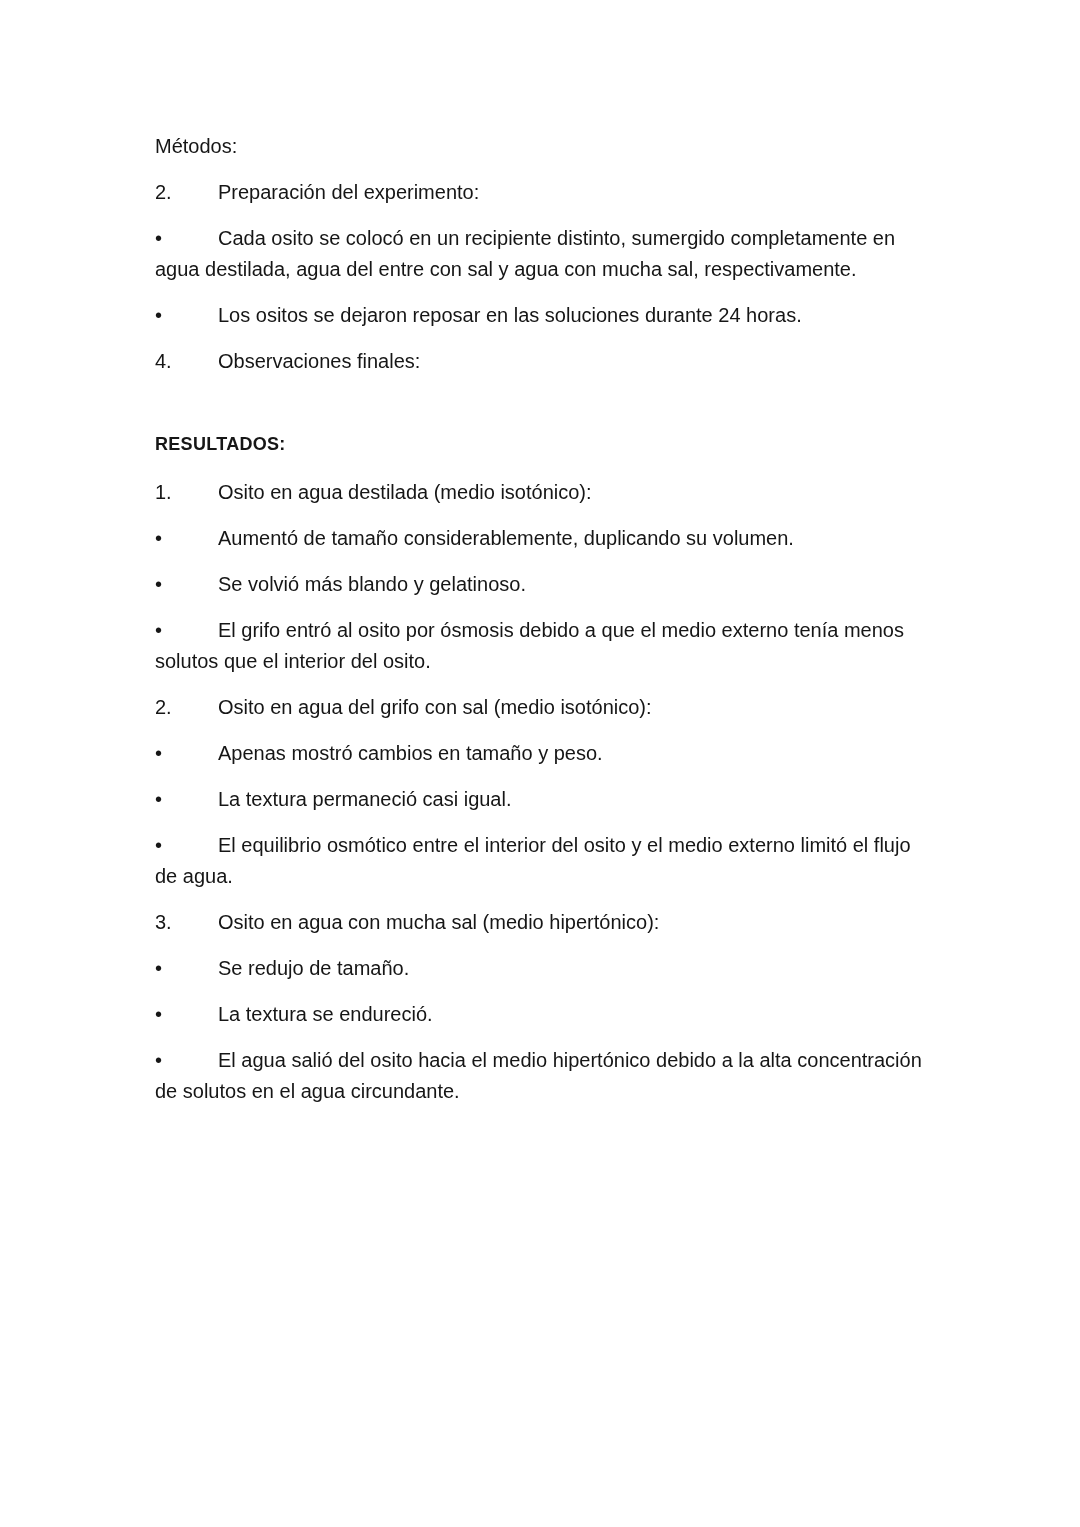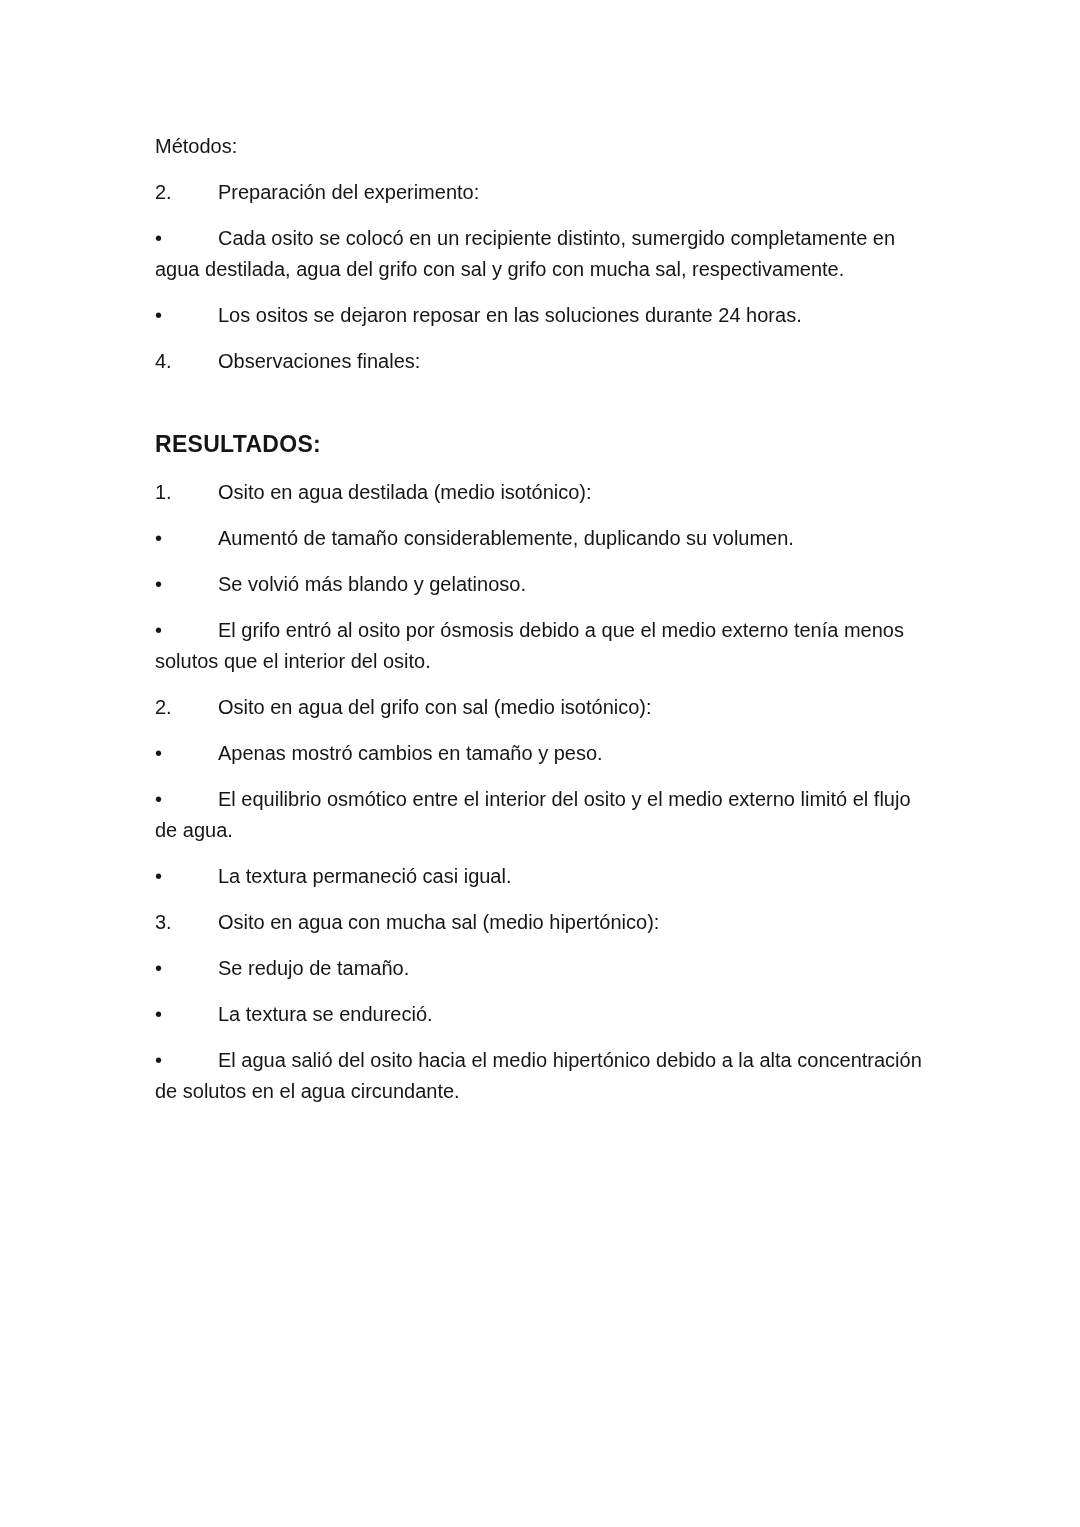--- a/index.html
+++ b/index.html
@@ -26,45 +26,45 @@
     line-height: 31px;
     margin: 0 0 15px 0;
     text-align: left;
   }
   .para .marker {
     display: inline-block;
     width: 63px;
     vertical-align: top;
   }
   .para.heading {
-    font-size: 23px;
+    font-size: 18px;
     line-height: 34px;
     font-weight: bold;
     margin-top: 50px;
     margin-bottom: 16px;
     letter-spacing: 0.3px;
   }
 </style>
 </head>
 <body style="background: rgb(255, 255, 255); color: rgb(22, 22, 22);">
 
 <div class="page">
   <div id="doc-body">
       <div class="para"><span>Métodos:</span></div>
       <div class="para"><span class="marker">2.</span><span>Preparación del experimento:</span></div>
-      <div class="para"><span class="marker">•</span><span>Cada osito se colocó en un recipiente distinto, sumergido completamente en agua destilada, agua del grifo con sal y grifo con mucha sal, respectivamente.</span></div>
+      <div class="para"><span class="marker">•</span><span>Cada osito se colocó en un recipiente distinto, sumergido completamente en agua destilada, agua del entre con sal y agua con mucha sal, respectivamente.</span></div>
       <div class="para"><span class="marker">•</span><span>Los ositos se dejaron reposar en las soluciones durante 24 horas.</span></div>
       <div class="para"><span class="marker">4.</span><span>Observaciones finales:</span></div>
       <div class="para heading"><span>RESULTADOS:</span></div>
       <div class="para"><span class="marker">1.</span><span>Osito en agua destilada (medio isotónico):</span></div>
       <div class="para"><span class="marker">•</span><span>Aumentó de tamaño considerablemente, duplicando su volumen.</span></div>
       <div class="para"><span class="marker">•</span><span>Se volvió más blando y gelatinoso.</span></div>
       <div class="para"><span class="marker">•</span><span>El grifo entró al osito por ósmosis debido a que el medio externo tenía menos solutos que el interior del osito.</span></div>
       <div class="para"><span class="marker">2.</span><span>Osito en agua del grifo con sal (medio isotónico):</span></div>
       <div class="para"><span class="marker">•</span><span>Apenas mostró cambios en tamaño y peso.</span></div>
+      <div class="para"><span class="marker">•</span><span>La textura permaneció casi igual.</span></div>
       <div class="para"><span class="marker">•</span><span>El equilibrio osmótico entre el interior del osito y el medio externo limitó el flujo de agua.</span></div>
-      <div class="para"><span class="marker">•</span><span>La textura permaneció casi igual.</span></div>
       <div class="para"><span class="marker">3.</span><span>Osito en agua con mucha sal (medio hipertónico):</span></div>
       <div class="para"><span class="marker">•</span><span>Se redujo de tamaño.</span></div>
       <div class="para"><span class="marker">•</span><span>La textura se endureció.</span></div>
       <div class="para"><span class="marker">•</span><span>El agua salió del osito hacia el medio hipertónico debido a la alta concentración de solutos en el agua circundante.</span></div>
     </div>
 </div>
 
 </body></html>

